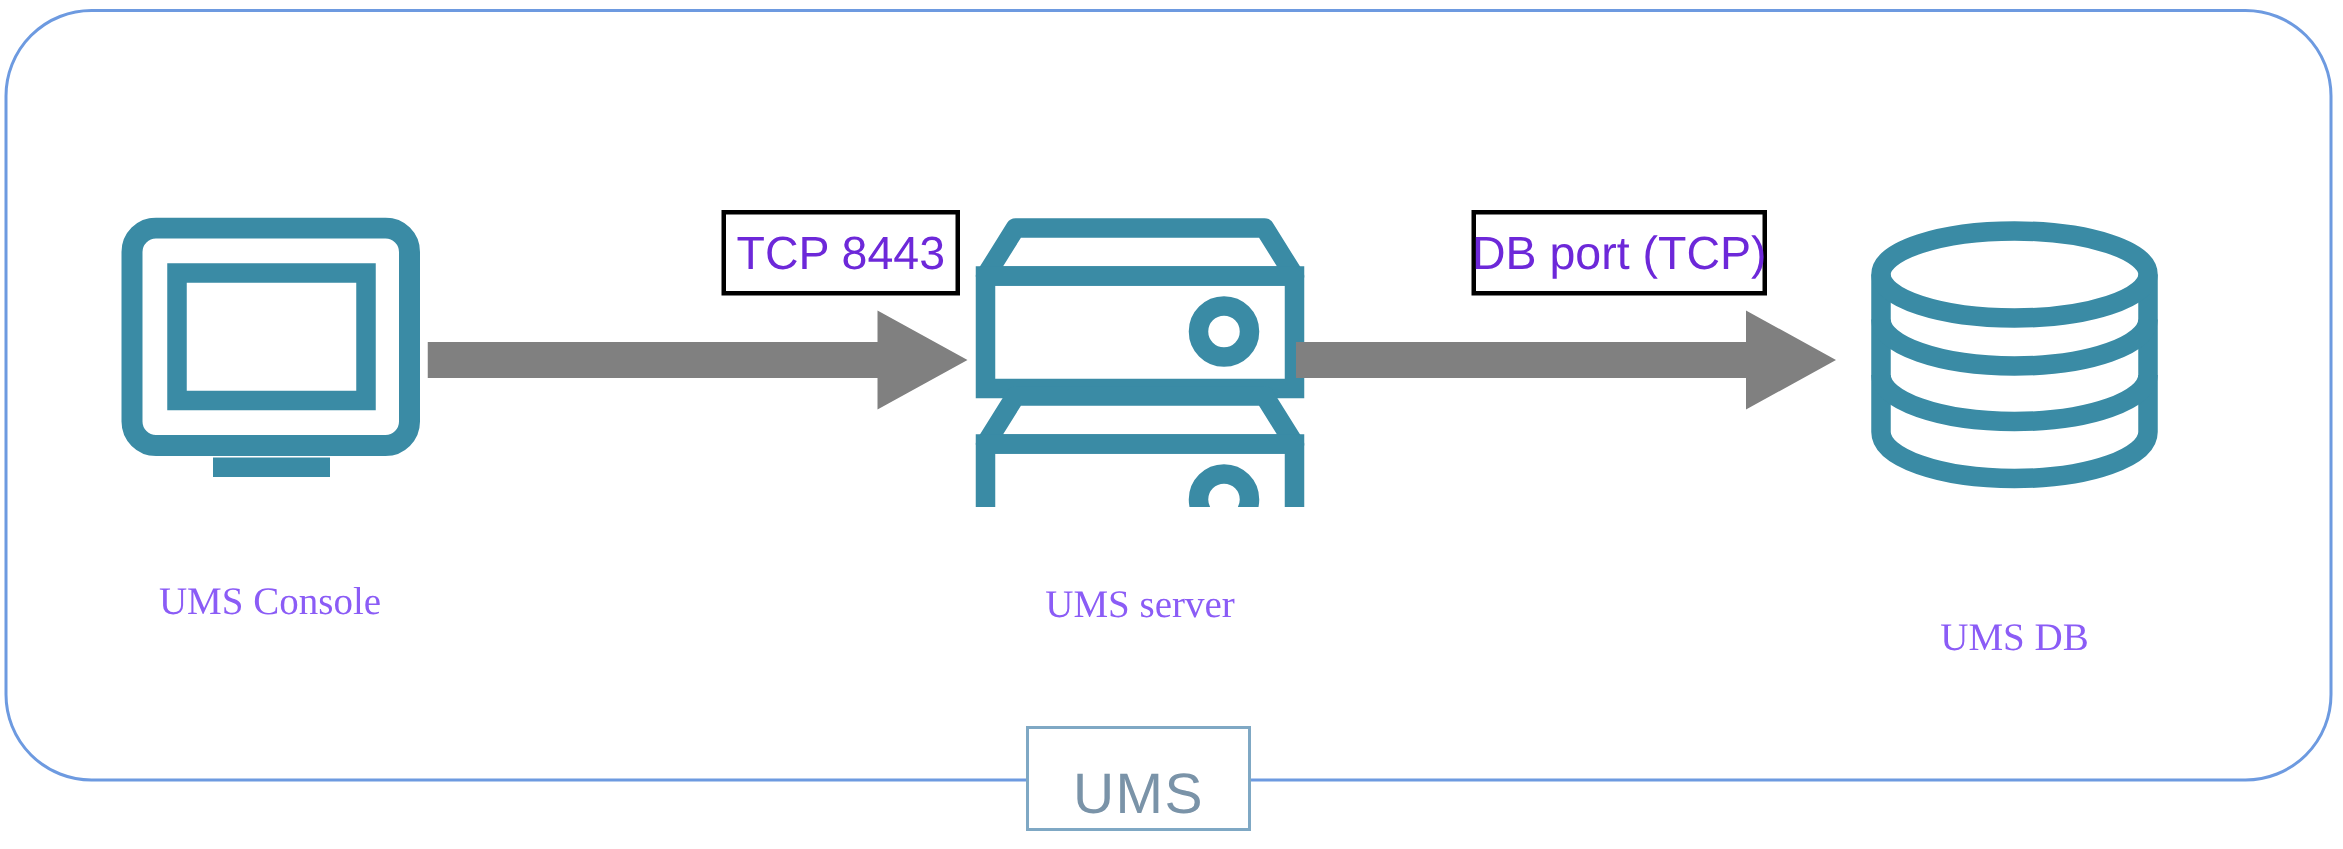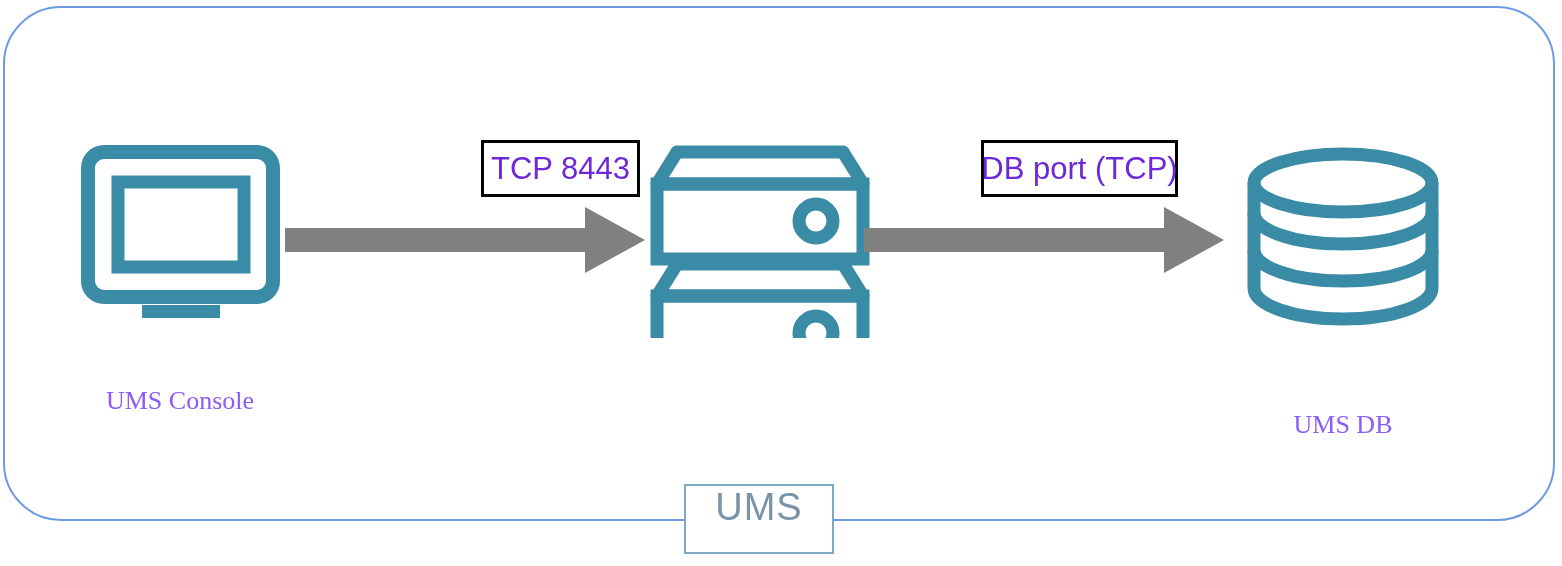--- a/index.html
+++ b/index.html
@@ -73,21 +73,21 @@
   .ums-badge {
     position: absolute;
     left: 684px;
     top: 484px;
     width: 150px;
     height: 70px;
     border: 2px solid #7fa8c4;
     background: #ffffff;
     box-sizing: border-box;
     display: flex;
-    align-items: flex-start;
+    align-items: flex-end;
     justify-content: center;
   }
   .ums-badge-text {
     font-size: 38px;
     color: #7a93a8;
     letter-spacing: 1px;
     font-family: "Liberation Sans", sans-serif;
   }
 </style>
 </head>
@@ -124,20 +124,21 @@
       <rect x="37" y="46" width="206" height="75" fill="none" stroke="#3a8ba5" stroke-width="13"></rect>
 
       <circle cx="196" cy="83" r="17" fill="none" stroke="#3a8ba5" stroke-width="13"></circle>
 
       <polygon points="57,126 223,126 243,158 37,158" fill="none" stroke="#3a8ba5" stroke-width="13" stroke-linejoin="round"></polygon>
 
       <rect x="37" y="158" width="206" height="75" fill="none" stroke="#3a8ba5" stroke-width="13"></rect>
 
       <circle cx="196" cy="195" r="17" fill="none" stroke="#3a8ba5" stroke-width="13"></circle>
     </svg>
+    <div class="node-label" style="margin-top:52px;">UMS server</div>
   </div>
 
   <div class="arrow" style="left:864px; top:200px; width:365px; height:85px;">
     <svg width="365" height="85" viewBox="0 0 365 85">
       <polygon points="0,28 300,28 300,7 360,40 300,73 300,52 0,52" fill="#808080"></polygon>
     </svg>
   </div>
 
   <div class="port-box" style="left:981px; top:140px; width:197px; height:57px;">
     <span>DB port (TCP)</span>

